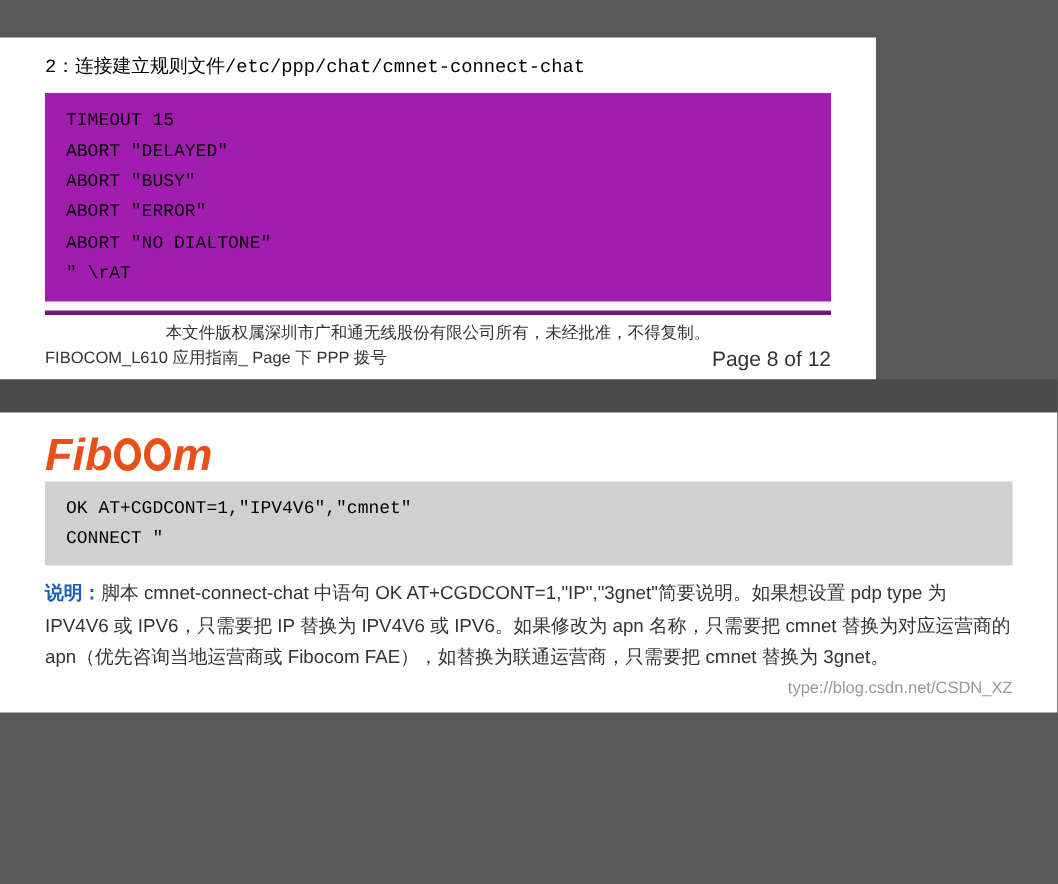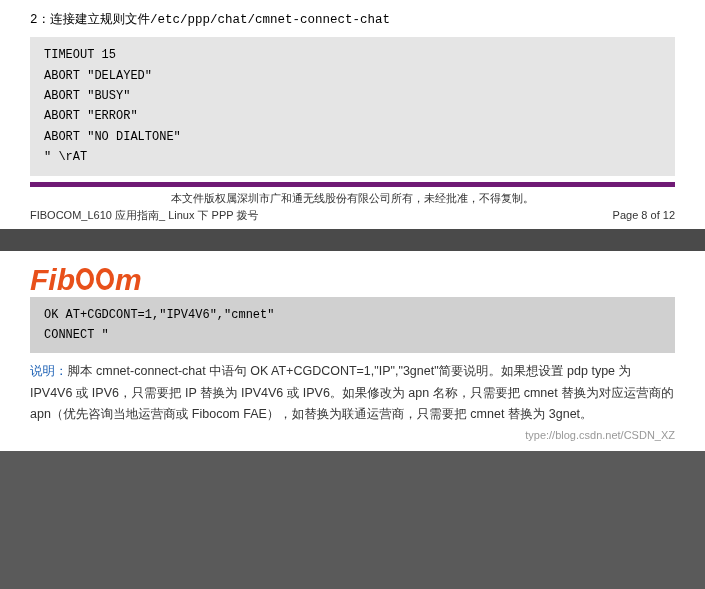--- a/index.html
+++ b/index.html
@@ -8,39 +8,40 @@
       height: 589px;
       background: #5a5a5a;
       font-family: Arial, sans-serif;
       font-size: 13px;
       overflow: hidden;
     }
 
     
     .page-top {
       background: #ffffff;
-      width: 705px;
+      width: 584px;
       padding: 10px 30px 0 30px;
+      margin-top: 25px;
     }
 
     .code-block {
-      background: #e5e5e5;
+      background: #a21caf;
       padding: 8px 14px;
       margin-bottom: 6px;
     }
 
     .code-line {
       font-family: 'Courier New', Courier, monospace;
       font-size: 12px;
       color: #000;
       line-height: 1.7;
     }
 
     .page-footer {
-      border-top: 5px solid #701a75;
+      border-top: 3px solid #701a75;
       margin-top: 6px;
       padding: 4px 0 6px 0;
       display: flex;
       flex-direction: column;
       align-items: center;
     }
 
     .footer-copyright {
       font-size: 11px;
       color: #333;
@@ -54,21 +55,21 @@
       justify-content: space-between;
       align-items: center;
     }
 
     .footer-doc-name {
       font-size: 11px;
       color: #333;
     }
 
     .footer-page-num {
-      font-size: 11px;
+      font-size: 14px;
       color: #333;
       padding-left: 48px;
     }
 
     
     .separator-bar {
       background: #4a4a4a;
       height: 22px;
       width: 705px;
     }
@@ -135,21 +136,21 @@
     <div class="code-line">ABORT "DELAYED"</div>
     <div class="code-line">ABORT "BUSY"</div>
     <div class="code-line">ABORT "ERROR"</div>
     <div class="code-line">ABORT "NO DIALTONE"</div>
     <div class="code-line">"  \rAT</div>
   </div>
 
   <div class="page-footer">
     <div class="footer-copyright">本文件版权属深圳市广和通无线股份有限公司所有，未经批准，不得复制。</div>
     <div class="footer-bottom-row">
-      <span class="footer-doc-name">FIBOCOM_L610 应用指南_ Linux 下 PPP 拨号</span>
+      <span class="footer-doc-name">FIBOCOM_L610 应用指南_ Page 下 PPP 拨号</span>
       <span class="footer-page-num">Page 8 of 12</span>
     </div>
   </div>
 </div>
 
 <div class="separator-bar"></div>
 
 <div class="page-bottom">
   
   <div class="logo-text">
@@ -160,17 +161,17 @@
     <span class="logo-oval"></span>
     <span>m</span>
   </div>
 
   <div class="code-block2">
     <div class="code-line">OK AT+CGDCONT=1,"IPV4V6","cmnet"</div>
     <div class="code-line">CONNECT "</div>
   </div>
 
   <div class="description-text">
-    <span style="color:#1a5fb4; font-weight:normal;">说明：</span><span>脚本 cmnet-connect-chat 中语句 OK AT+CGDCONT=1,"IP","3gnet"简要说明。如果想设置 pdp type 为 IPV4V6 或 IPV6，只需要把 IP 替换为 IPV4V6 或 IPV6。如果修改为 apn 名称，只需要把 cmnet 替换为对应运营商的 apn（优先咨询当地运营商或 Fibocom FAE），如替换为联通运营商，只需要把 cmnet 替换为 3gnet。</span>
+    <span style="color:#1a5fb4; font-weight:bold;">说明：</span><span>脚本 cmnet-connect-chat 中语句 OK AT+CGDCONT=1,"IP","3gnet"简要说明。如果想设置 pdp type 为 IPV4V6 或 IPV6，只需要把 IP 替换为 IPV4V6 或 IPV6。如果修改为 apn 名称，只需要把 cmnet 替换为对应运营商的 apn（优先咨询当地运营商或 Fibocom FAE），如替换为联通运营商，只需要把 cmnet 替换为 3gnet。</span>
   </div>
 
   <div class="watermark">type://blog.csdn.net/CSDN_XZ</div>
 </div>
 
 </body></html>

